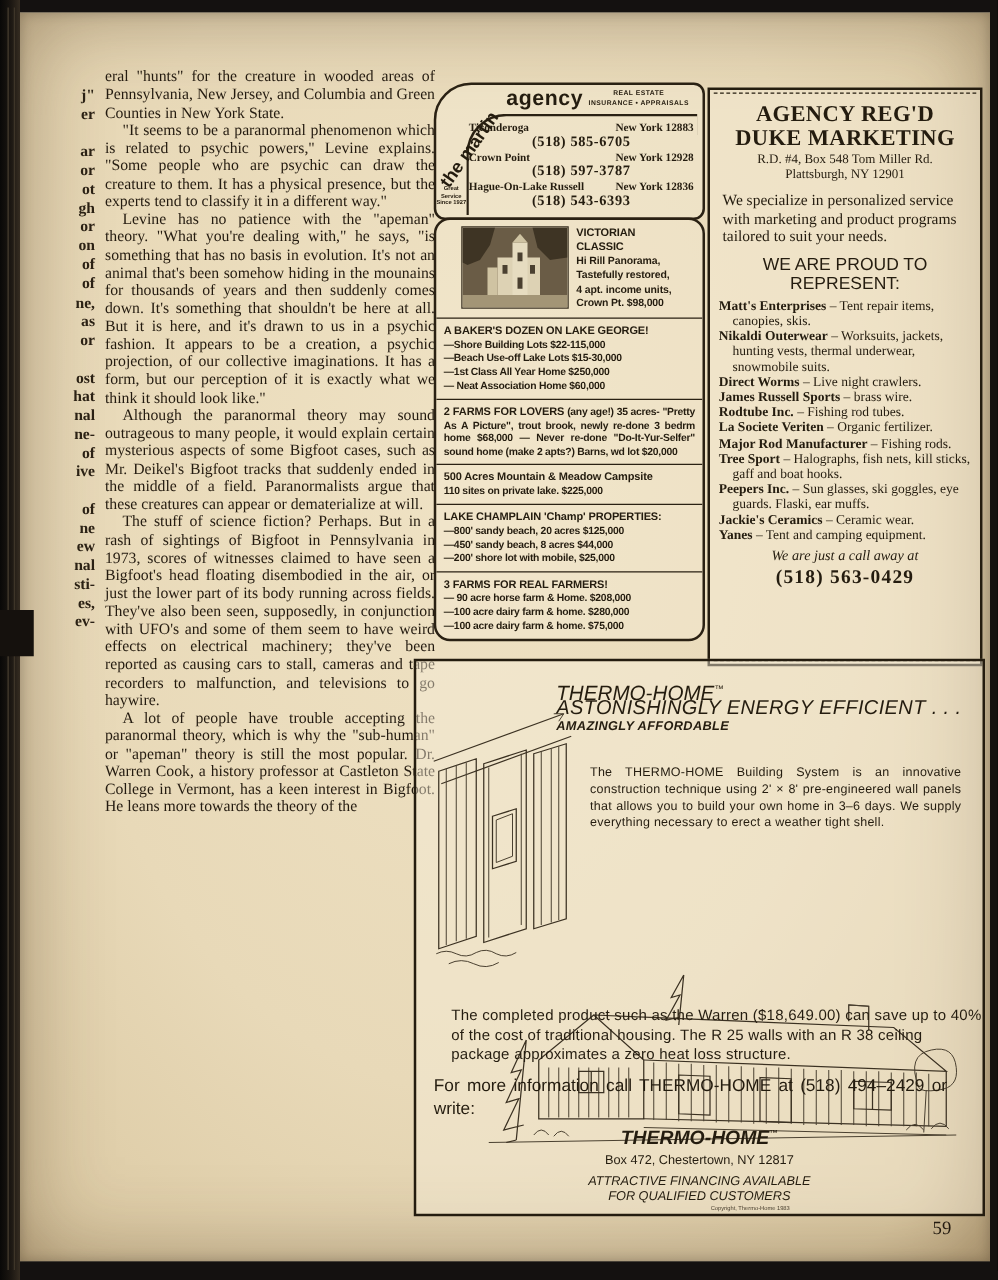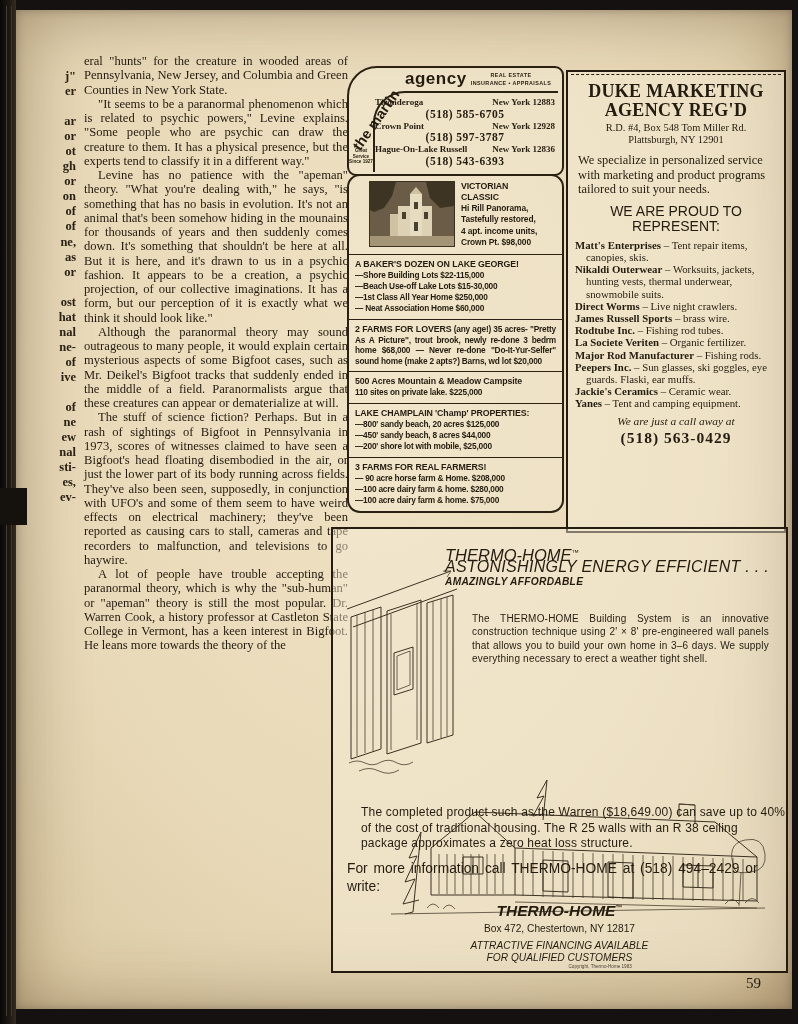--- a/index.html
+++ b/index.html
@@ -224,40 +224,41 @@
     <div class="mlsec">
       <div class="mltitle">3 FARMS FOR REAL FARMERS!</div>
       <div class="mlitem">— 90 acre horse farm &amp; Home. $208,000</div>
       <div class="mlitem">—100 acre dairy farm &amp; home. $280,000</div>
       <div class="mlitem">—100 acre dairy farm &amp; home. $75,000</div>
     </div>
   </div>
 
   <div class="duke">
     <div class="duke-title">
+      <div>AGENCY REG'D</div>
       <div>DUKE MARKETING</div>
-      <div>AGENCY REG'D</div>
     </div>
     <div class="duke-addr">
       <div>R.D. #4, Box 548 Tom Miller Rd.</div>
       <div>Plattsburgh, NY 12901</div>
     </div>
     <div class="duke-intro">We specialize in personalized service with marketing and product programs tailored to suit your needs.</div>
     <div class="duke-head">
       <div>WE ARE PROUD TO</div>
       <div>REPRESENT:</div>
     </div>
     <div class="duke-clients">
       <p class="client"><span class="cname">Matt's Enterprises</span> <span>– Tent repair items, canopies, skis.</span></p>
       <p class="client"><span class="cname">Nikaldi Outerwear</span> <span>– Worksuits, jackets, hunting vests, thermal underwear, snowmobile suits.</span></p>
       <p class="client"><span class="cname">Direct Worms</span> <span>– Live night crawlers.</span></p>
       <p class="client"><span class="cname">James Russell Sports</span> <span>– brass wire.</span></p>
       <p class="client"><span class="cname">Rodtube Inc.</span> <span>– Fishing rod tubes.</span></p>
       <p class="client"><span class="cname">La Societe Veriten</span> <span>– Organic fertilizer.</span></p>
       <p class="client"><span class="cname">Major Rod Manufacturer</span> <span>– Fishing rods.</span></p>
+      <p class="client"><span class="cname">Tree Sport</span> <span>– Halographs, fish nets, kill sticks, gaff and boat hooks.</span></p>
       <p class="client"><span class="cname">Peepers Inc.</span> <span>– Sun glasses, ski goggles, eye guards. Flaski, ear muffs.</span></p>
       <p class="client"><span class="cname">Jackie's Ceramics</span> <span>– Ceramic wear.</span></p>
       <p class="client"><span class="cname">Yanes</span> <span>– Tent and camping equipment.</span></p>
     </div>
     <div class="duke-close">We are just a call away at</div>
     <div class="duke-phone">(518) 563-0429</div>
   </div>
 
   <div class="thermo">
     <div class="th-title"><span>THERMO-HOME</span><sup>™</sup></div>

